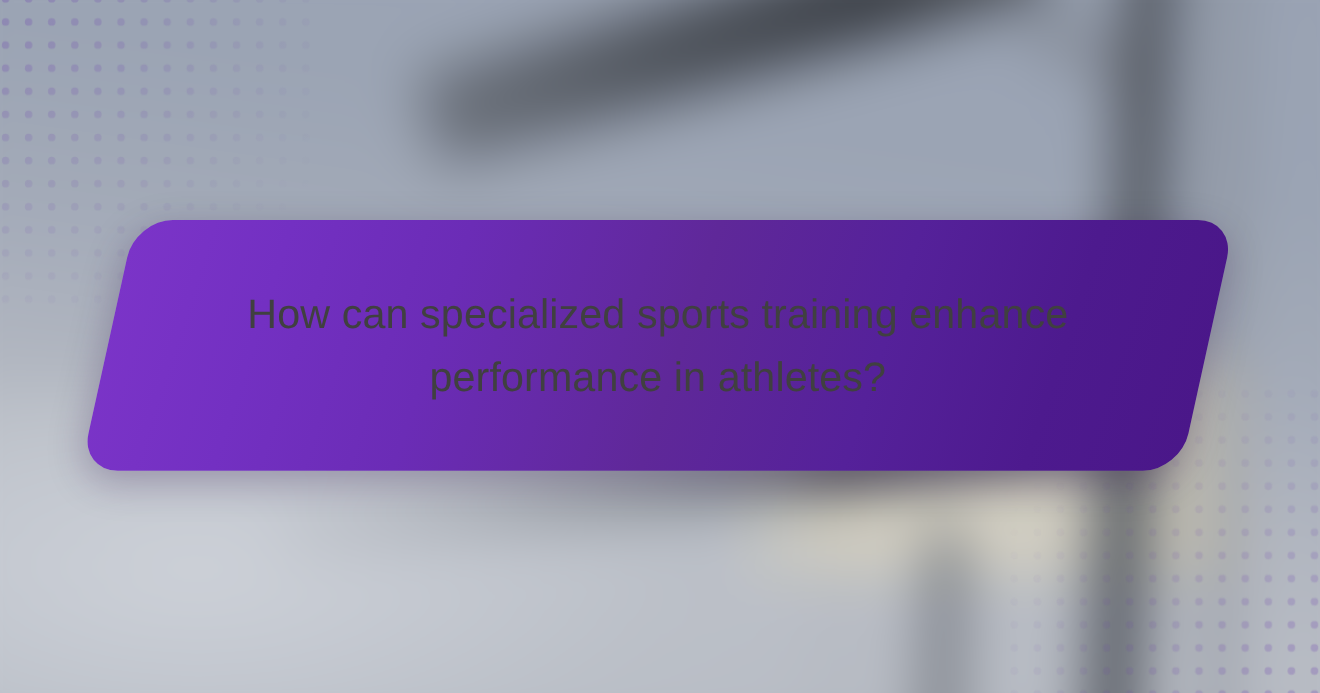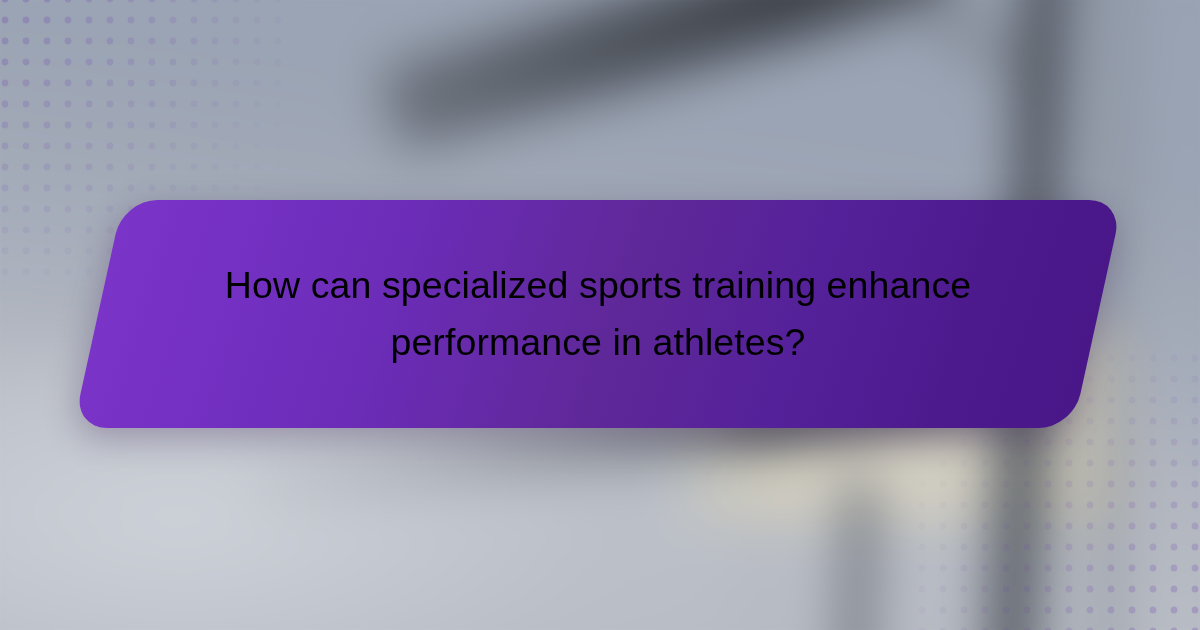--- a/index.html
+++ b/index.html
@@ -240,17 +240,17 @@
       </defs>
       <g mask="url(#maskBR)">
         <rect width="330" height="330" fill="url(#dotBR)"></rect>
       </g>
     </svg>
   </div>
 
   <div class="banner-wrap" style="left: 98px; top: 200px; width: 1000px; height: 228px;">
     <div class="banner-shape" style="transform: skewX(-12.4deg); border-radius: 34px;"></div>
     <div class="banner-text">
-      <h1 style="color: #000000; font-size: 37.5px;">How can specialized sports training enhance performance in athletes?</h1>
+      <h1 style="color: #404040; font-size: 37.5px;">How can specialized sports training enhance performance in athletes?</h1>
     </div>
   </div>
 
 </div>
 
 </body></html>

